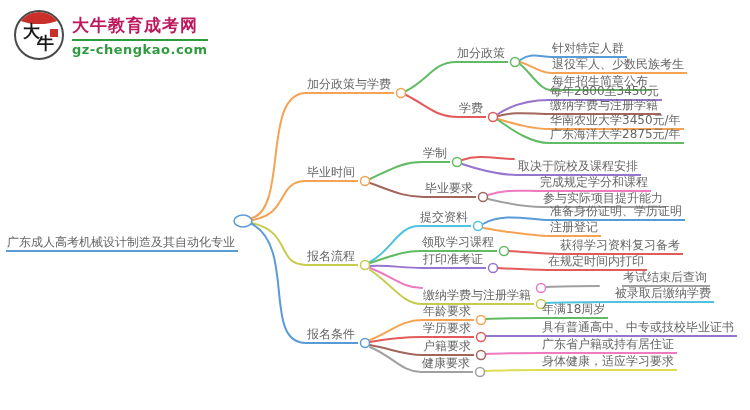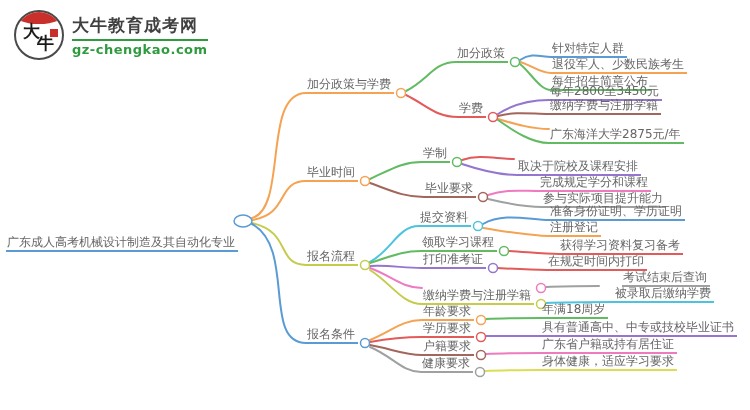--- a/index.html
+++ b/index.html
@@ -26,21 +26,21 @@
   .logo{position:absolute;left:14px;top:10px;display:flex;align-items:center;gap:8px;}
   .badge{position:relative;width:46px;height:46px;border-radius:50%;border:2px solid #4a4a4a;
          background:#fff;overflow:hidden;}
   .badge-cap{position:absolute;left:-4px;top:-10px;width:54px;height:22px;background:#C9302C;
              border-radius:50%;}
   .badge-char{position:absolute;color:#1a1a1a;font-weight:bold;font-size:17px;line-height:17px;}
   .badge-char.c1{left:7px;top:11px;}
   .badge-char.c2{left:21px;top:23px;}
   .badge-seal{position:absolute;right:4px;top:17px;width:8px;height:8px;background:#C9302C;}
   .logo-text{display:flex;flex-direction:column;}
-  .logo-title{color:#404040;font-weight:bold;font-size:17px;letter-spacing:1px;}
+  .logo-title{color:#be185d;font-weight:bold;font-size:17px;letter-spacing:1px;}
   .logo-divider{height:2px;background:#2E9B3E;margin:2px 0 1px 0;}
   .logo-url{color:#2E9B3E;font-weight:bold;font-size:13px;letter-spacing:0.5px;}
 </style>
 </head>
 <body>
 
 <div id="canvas">
 
   <svg class="edges">
 
@@ -137,20 +137,21 @@
   <div class="lbl u-orange" style="left:422px;top:305px">年龄要求</div>
   <div class="lbl u-red" style="left:422px;top:322px">学历要求</div>
   <div class="lbl u-brown" style="left:422px;top:340px">户籍要求</div>
   <div class="lbl u-gray" style="left:421px;top:357px">健康要求</div>
 
   <div class="lbl u-blue" style="left:551px;top:42px">针对特定人群</div>
   <div class="lbl u-orange" style="left:551px;top:58px">退役军人、少数民族考生</div>
   <div class="lbl u-green" style="left:551px;top:75px">每年招生简章公布</div>
   <div class="lbl u-purple" style="left:549px;top:85px">每年2800至3450元</div>
   <div class="lbl u-brown" style="left:549px;top:99px">缴纳学费与注册学籍</div>
+  <div class="lbl u-orange" style="left:549px;top:114px">华南农业大学3450元/年</div>
   <div class="lbl u-green" style="left:549px;top:128px">广东海洋大学2875元/年</div>
   <div class="lbl u-purple" style="left:517px;top:160px">取决于院校及课程安排</div>
   <div class="lbl u-pink" style="left:539px;top:176px">完成规定学分和课程</div>
   <div class="lbl u-gray" style="left:542px;top:192px">参与实际项目提升能力</div>
   <div class="lbl u-blue" style="left:549px;top:205px">准备身份证明、学历证明</div>
   <div class="lbl u-orange" style="left:549px;top:221px">注册登记</div>
   <div class="lbl u-red" style="left:559px;top:239px">获得学习资料复习备考</div>
   <div class="lbl u-red" style="left:547px;top:255px">在规定时间内打印</div>
   <div class="lbl u-gray" style="left:622px;top:271px">考试结束后查询</div>
   <div class="lbl u-cyan" style="left:614px;top:287px">被录取后缴纳学费</div>

